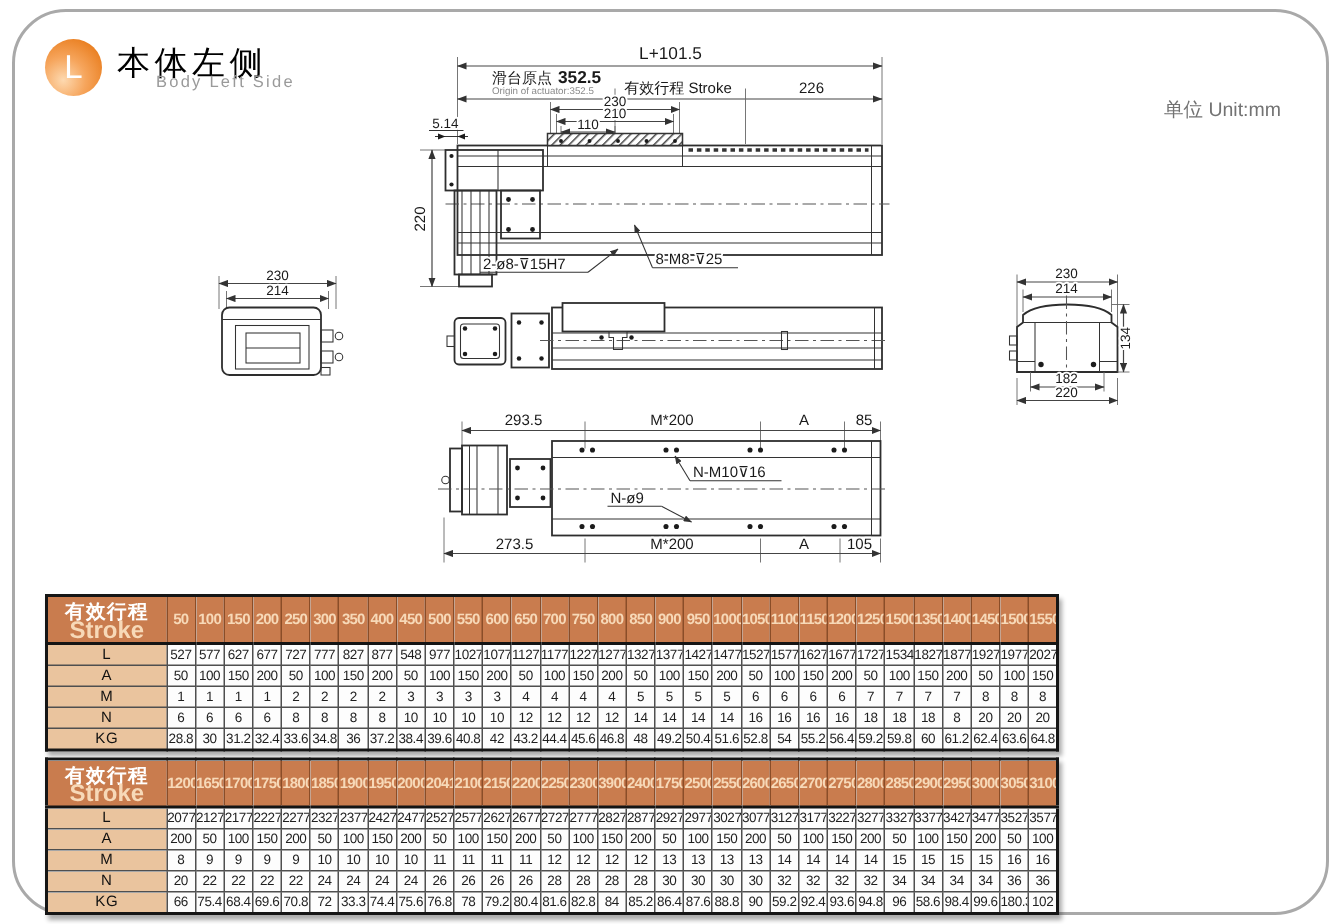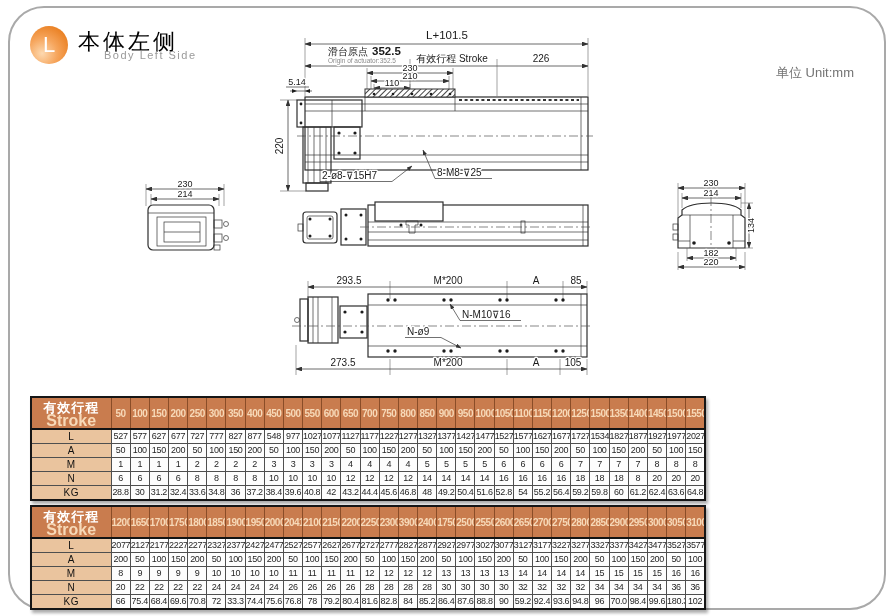--- a/index.html
+++ b/index.html
@@ -775,21 +775,21 @@
           <td>85.2</td>
           <td>86.4</td>
           <td>87.6</td>
           <td>88.8</td>
           <td>90</td>
           <td>59.2</td>
           <td>92.4</td>
           <td>93.6</td>
           <td>94.8</td>
           <td>96</td>
-          <td>70.0</td>
+          <td>58.6</td>
           <td>98.4</td>
           <td>99.6</td>
           <td>180.3</td>
           <td>102</td>
         </tr>
       </tbody>
     </table>
   </div>
 
 </body></html>

